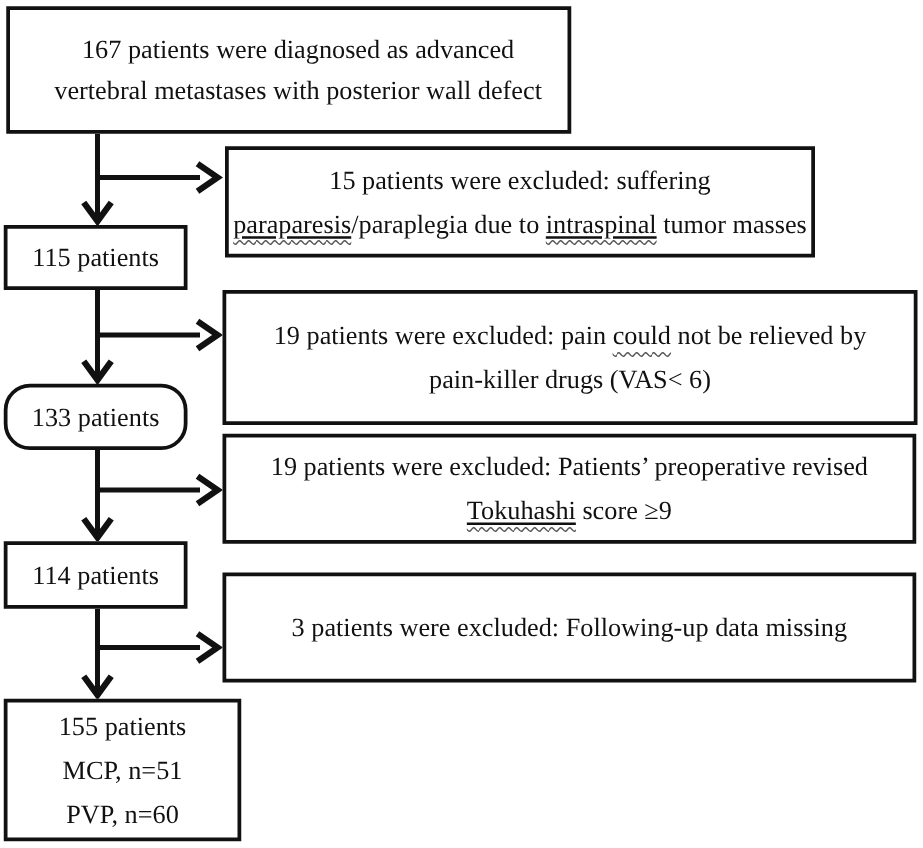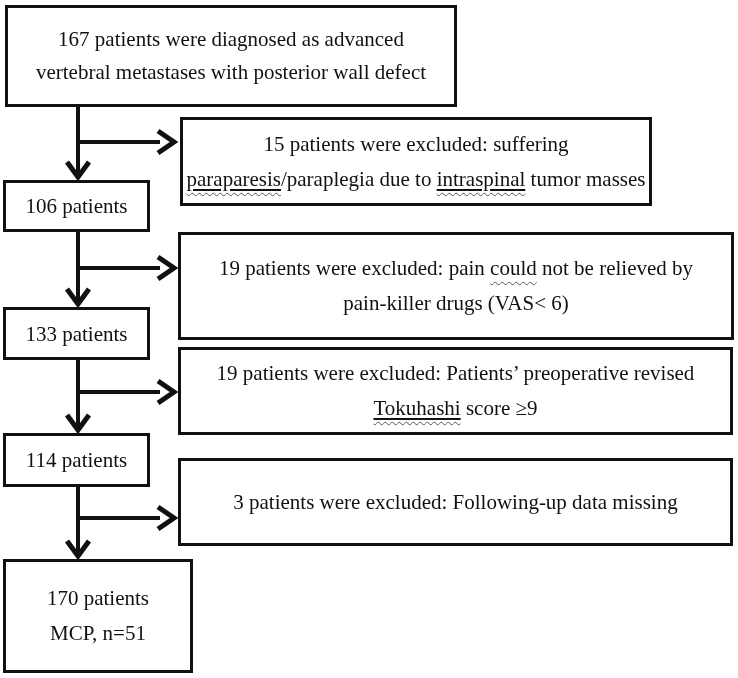--- a/index.html
+++ b/index.html
@@ -42,21 +42,21 @@
     flex-direction: column;
     justify-content: center;
     align-items: center;
     text-align: center;
     font-size: 21px;
   }
   .box .line {
     width: 100%;
   }
   .excl .line { line-height: 35px; }
-  .top-box .line { line-height: 33px; }
+  .top-box .line { line-height: 33px; padding-left: 15px; }
   .small-box .line { line-height: 30px; }
   .final-box .line { line-height: 35px; }
   
   .us {
     text-decoration-line: underline;
     text-decoration-style: solid;
     text-decoration-color: #111111;
     text-decoration-thickness: 1.5px;
     text-underline-offset: 3px;
   }
@@ -121,43 +121,44 @@
     <div class="line">167 patients were diagnosed as advanced</div>
     <div class="line">vertebral metastases with posterior wall defect</div>
   </div>
 
   <div class="box excl" style="left:180px; top:117px; width:472px; height:89px;">
     <div class="line">15 patients were excluded: suffering</div>
     <div class="line"><span class="us"><span class="uw">paraparesis</span></span><span>/paraplegia due to </span><span class="us"><span class="uw">intraspinal</span></span><span> tumor masses</span></div>
   </div>
 
   <div class="box small-box" style="left:3px; top:180px; width:147px; height:52px;">
-    <div class="line">106 patients</div>
+    <div class="line">115 patients</div>
   </div>
 
   <div class="box excl" style="left:178px; top:232px; width:556px; height:108px;">
     <div class="line"><span>19 patients were excluded: pain </span><span class="uw">could</span><span> not be relieved by</span></div>
     <div class="line">pain-killer drugs (VAS&lt; 6)</div>
   </div>
 
-  <div class="box small-box" style="left:3px; top:307px; width:147px; height:53px;">
+  <div class="box small-box" style="left:3px; top:307px; width:147px; height:53px;border-radius:21px;">
     <div class="line">133 patients</div>
   </div>
 
   <div class="box excl" style="left:178px; top:347px; width:555px; height:88px;">
     <div class="line">19 patients were excluded: Patients’ preoperative revised</div>
     <div class="line"><span class="us"><span class="uw">Tokuhashi</span></span><span> score ≥9</span></div>
   </div>
 
   <div class="box small-box" style="left:3px; top:433px; width:147px; height:54px;">
     <div class="line">114 patients</div>
   </div>
 
   <div class="box excl" style="left:178px; top:458px; width:555px; height:88px;align-items:flex-end;">
     <div class="line">3 patients were excluded: Following-up data missing</div>
   </div>
 
   <div class="box final-box" style="left:3px; top:559px; width:190px; height:114px;">
-    <div class="line">170 patients</div>
+    <div class="line">155 patients</div>
     <div class="line">MCP, n=51</div>
+    <div class="line">PVP, n=60</div>
   </div>
 
 </div>
 
 </body></html>

